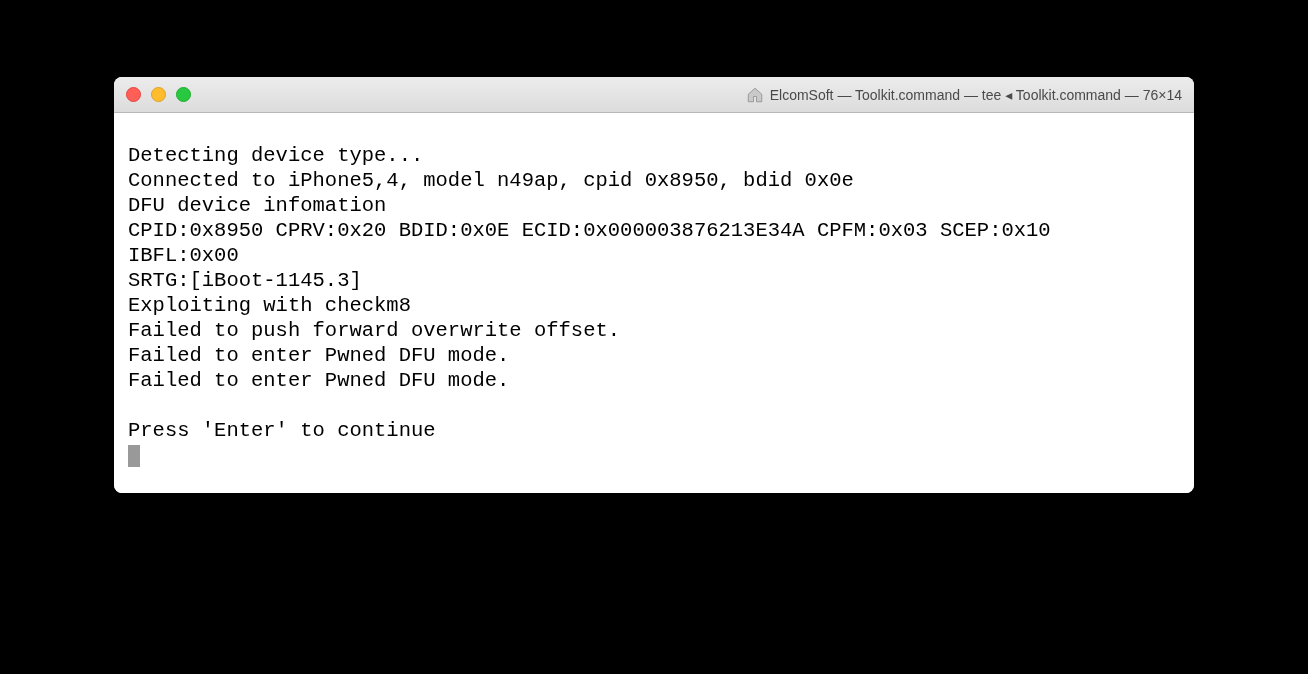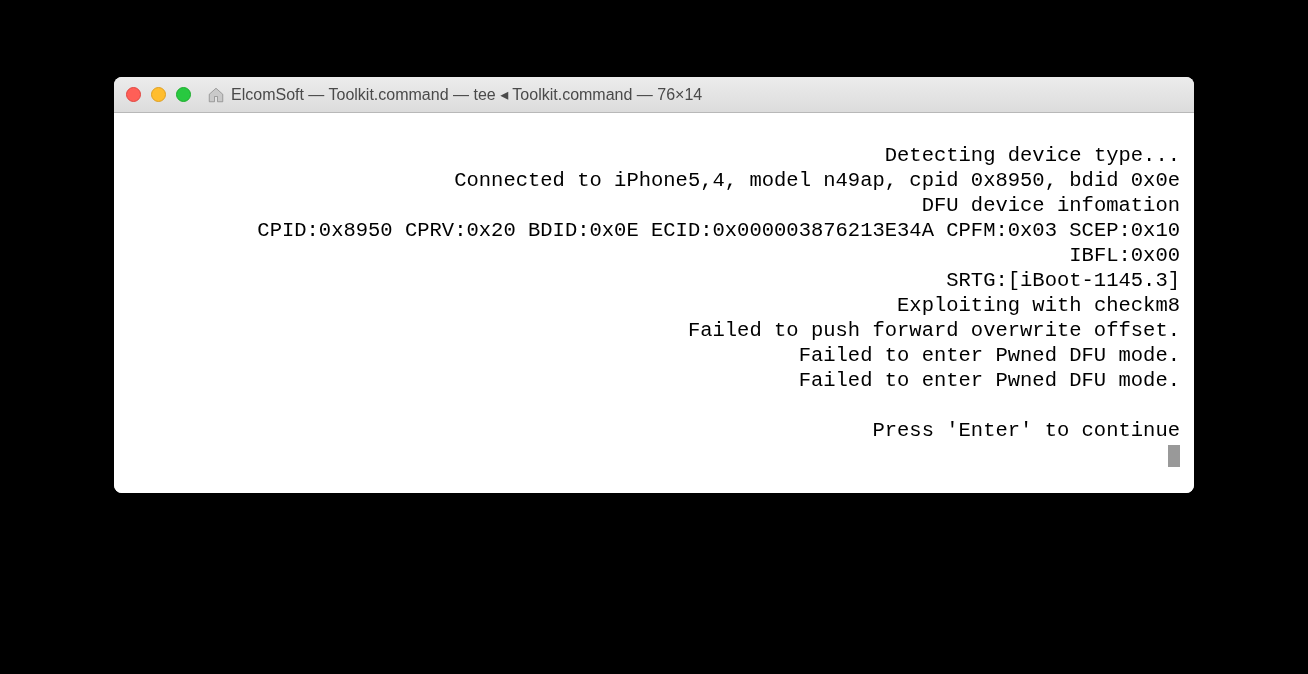--- a/index.html
+++ b/index.html
@@ -51,41 +51,40 @@
       border: 0.5px solid #dfa023;
     }
     .traffic-light.green {
       background: #28c940;
       border: 0.5px solid #1dad2c;
     }
     .title-content {
       flex: 1;
       display: flex;
       align-items: center;
-      justify-content: flex-start;
+      justify-content: flex-end;
       margin-left: 16px;
       gap: 6px;
       color: #4a4a4a;
-      font-size: 16px;
+      font-size: 14px;
       overflow: hidden;
       white-space: nowrap;
     }
     .home-icon {
       width: 18px;
       height: 18px;
       flex-shrink: 0;
     }
     .title-text {
       font-weight: 400;
     }
     .terminal-body {
       background: #fff;
       padding: 30px 14px 14px 14px;
       min-height: 380px;
-      text-align: right;
     }
     .terminal-content {
       font-family: "Menlo", "Monaco", "Courier New", monospace;
       font-size: 20.5px;
       line-height: 1.22;
       color: #000;
       white-space: pre;
       letter-spacing: 0px;
     }
     .cursor-block {

